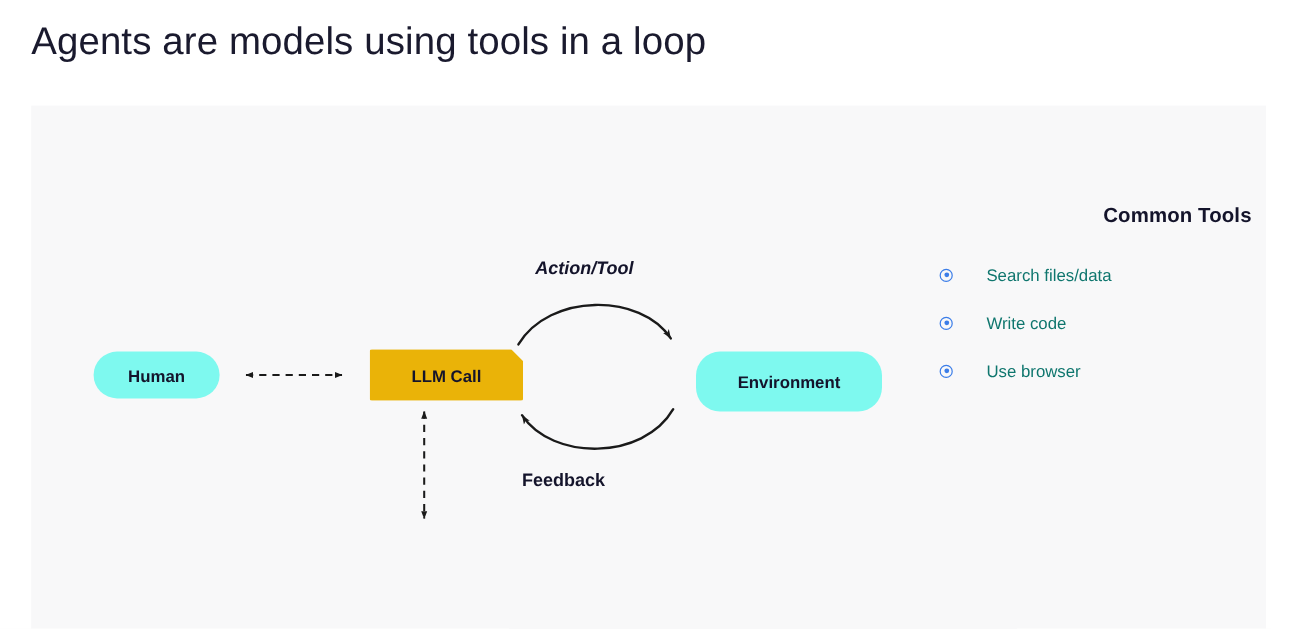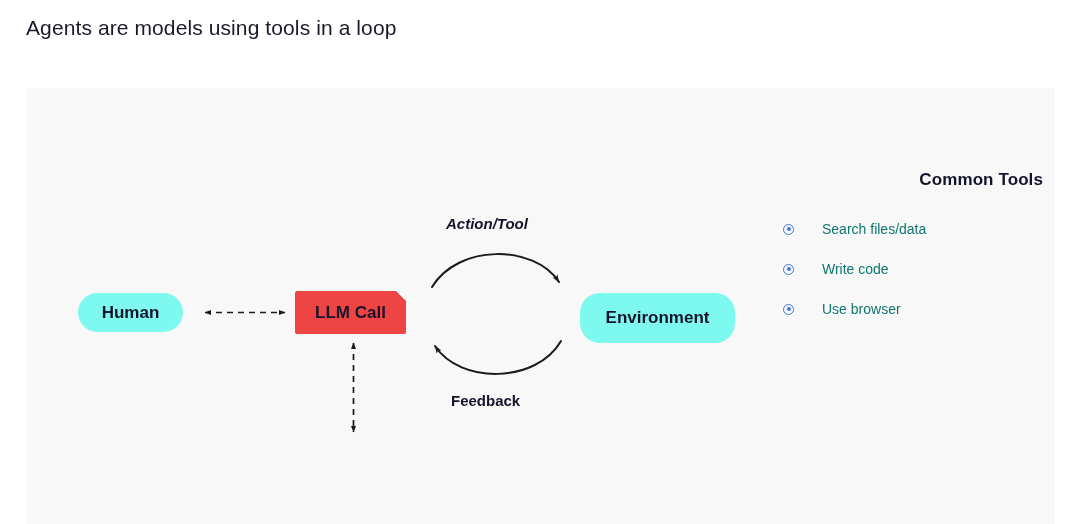--- a/index.html
+++ b/index.html
@@ -13,21 +13,21 @@
     font-family: "Liberation Sans", sans-serif;
     overflow: hidden;
     position: relative;
   }
 
   
   .page-title {
     position: absolute;
     left: 26px;
     top: 16px;
-    font-size: 21px;
+    font-size: 32px;
     font-weight: 400;
     color: #1a1a2e;
     letter-spacing: 0.1px;
     white-space: nowrap;
   }
 
   
   .panel {
     position: absolute;
     left: 26px;
@@ -37,21 +37,21 @@
     background: #f8f8f9;
   }
 
   
   .node {
     position: absolute;
     display: flex;
     align-items: center;
     justify-content: center;
     font-weight: bold;
-    font-size: 17px;
+    font-size: 14px;
     color: #14142b;
     box-sizing: border-box;
   }
 
   .node-human {
     left: 52px;          
     top: 205px;          
     width: 105px;
     height: 39px;
     background: #7ef9ef;
@@ -61,25 +61,25 @@
   .node-environment {
     left: 554px;         
     top: 205px;
     width: 155px;
     height: 50px;
     background: #7ef9ef;
     border-radius: 20px;
   }
 
   .node-llmcall {
-    left: 269px;         
+    left: 282px;         
     top: 203px;
-    width: 111px;
+    width: 128px;
     height: 43px;
-    background: #ef4444;
+    background: #eab308;
     border-radius: 2px;
     
     clip-path: polygon(0 0, calc(100% - 10px) 0, 100% 10px, 100% 100%, 0 100%);
   }
 
   .node-stop {
     left: 268px;         
     top: 350px;          
     width: 119px;
     height: 47px;
@@ -96,21 +96,21 @@
     font-size: 15px;
     color: #14142b;
     white-space: nowrap;
   }
   .loop-label-action {
     left: 420px;   
     top: 127px;    
     font-style: italic;
   }
   .loop-label-feedback {
-    left: 425px;
+    left: 409px;
     top: 304px;
   }
 
   
   .connectors {
     position: absolute;
     left: 0;
     top: 0;
     width: 1029px;
     height: 436px;

